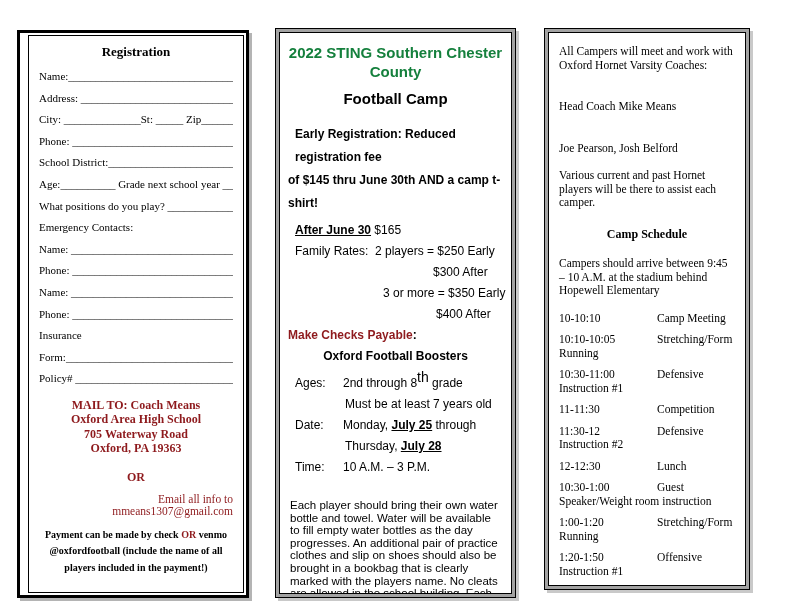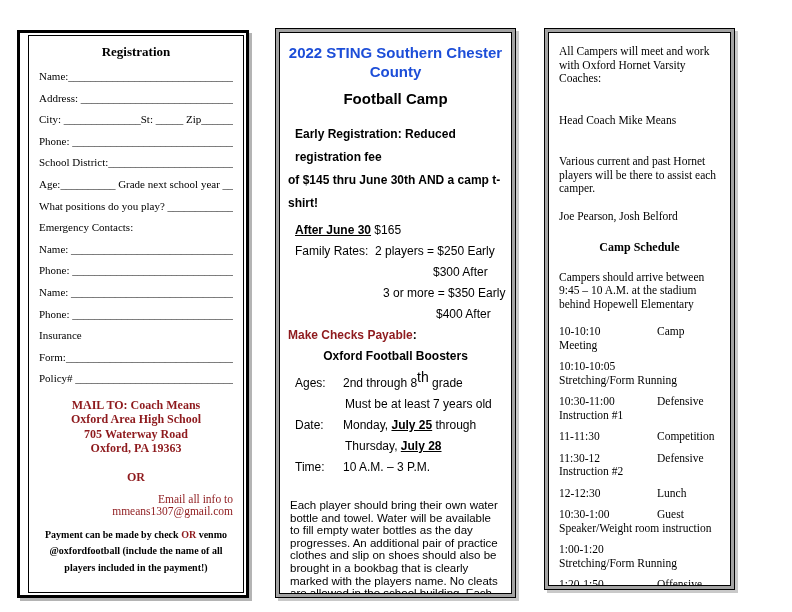--- a/index.html
+++ b/index.html
@@ -32,41 +32,41 @@
   .or-line { text-align:center; font-weight:bold; font-size:12px; margin-top:14px; }
   .email-line { text-align:right; font-weight:normal; font-size:11.5px; margin-top:8px; }
   .payment { text-align:center; font-weight:bold; font-size:10px;
              line-height:16.5px; margin-top:10px; }
 
   
   #middle-panel { left:275px; top:28px; width:241px; height:570px;
                   font-family:"Liberation Sans", sans-serif; }
   .mid-content { padding:10px 8px 0 8px; font-size:12px; }
   .mid-title1 { text-align:center; font-weight:bold; font-size:15px; line-height:19px;
-                color:#1d4ed8; }
+                color:#15803d; }
   .mid-title2 { text-align:center; font-weight:bold; font-size:15px; margin-top:9px; }
   .early-reg { font-weight:bold; font-size:12px; margin-top:16px; }
   .early-reg div { line-height:23px; }
   .early-reg div:first-child { padding-left:7px; }
   .mrow { line-height:21px; padding-left:7px; white-space:nowrap; }
   .mrow.first { margin-top:5px; }
   .bu { font-weight:bold; text-decoration:underline; }
   .fam-label { display:inline-block; width:80px; }
   .ind-300 { padding-left:145px; }
   .ind-3more { padding-left:95px; }
   .ind-400 { padding-left:148px; }
   .checks-line { font-weight:bold; line-height:21px; }
   .boosters { text-align:center; font-weight:bold; line-height:21px; }
   .lab { display:inline-block; width:48px; }
   .ind-val { padding-left:57px; }
   sup { font-size:14px; vertical-align:super;margin-top:41px; }
   .mid-para { font-size:11.5px; line-height:12.6px; margin-top:21px; padding:0 2px; }
 
   
-  #right-panel { left:544px; top:28px; width:191px; height:562px; }
+  #right-panel { left:544px; top:28px; width:206px; height:562px; }
   .right-content { padding:12px 10px 0 10px; font-size:11.5px; line-height:13.5px; }
   .rblock { margin-bottom:14px; }
   .rblock.gap2 { margin-bottom:28px; }
   .camp-sched-title { text-align:center; font-weight:bold; font-size:12px;
                       margin:18px 0 16px 0; }
   .srow { margin-bottom:8px; }
   .stime { display:inline-block; width:98px; }
 </style>
 </head>
 <body>
@@ -141,22 +141,22 @@
       <div class="mid-para"><span>Each player should bring their own water bottle and towel.  Water will be available to fill empty water bottles as the day progresses.  An additional pair of practice clothes and slip on shoes should also be brought in a bookbag that is clearly marked with the players name.  No cleats are allowed in the school building.  Each player must also bring their own lunch.  Refrigerators will be available to keep the lunches cold.</span><br></div>
     </div>
   </div>
 </div>
 
 <div class="panel border-3d" id="right-panel">
   <div class="inner">
     <div class="right-content">
       <div class="rblock gap2">All Campers will meet and work with Oxford Hornet Varsity Coaches:</div>
       <div class="rblock gap2">Head Coach Mike Means</div>
+      <div class="rblock">Joe Pearson, Josh Belford</div>
       <div class="rblock">Various current and past Hornet players will be there to assist each camper.</div>
-      <div class="rblock">Joe Pearson, Josh Belford</div>
 
       <div class="camp-sched-title">Camp Schedule</div>
 
       <div class="rblock">Campers should arrive between 9:45 – 10 A.M. at the stadium behind Hopewell Elementary</div>
 
       <div class="srow"><span class="stime">10-10:10</span><span>Camp Meeting</span></div>
       <div class="srow"><span class="stime">10:10-10:05</span><span>Stretching/Form Running</span></div>
       <div class="srow"><span class="stime">10:30-11:00</span><span>Defensive Instruction #1</span></div>
       <div class="srow"><span class="stime">11-11:30</span><span>Competition</span></div>
       <div class="srow"><span class="stime">11:30-12</span><span>Defensive Instruction #2</span></div>

